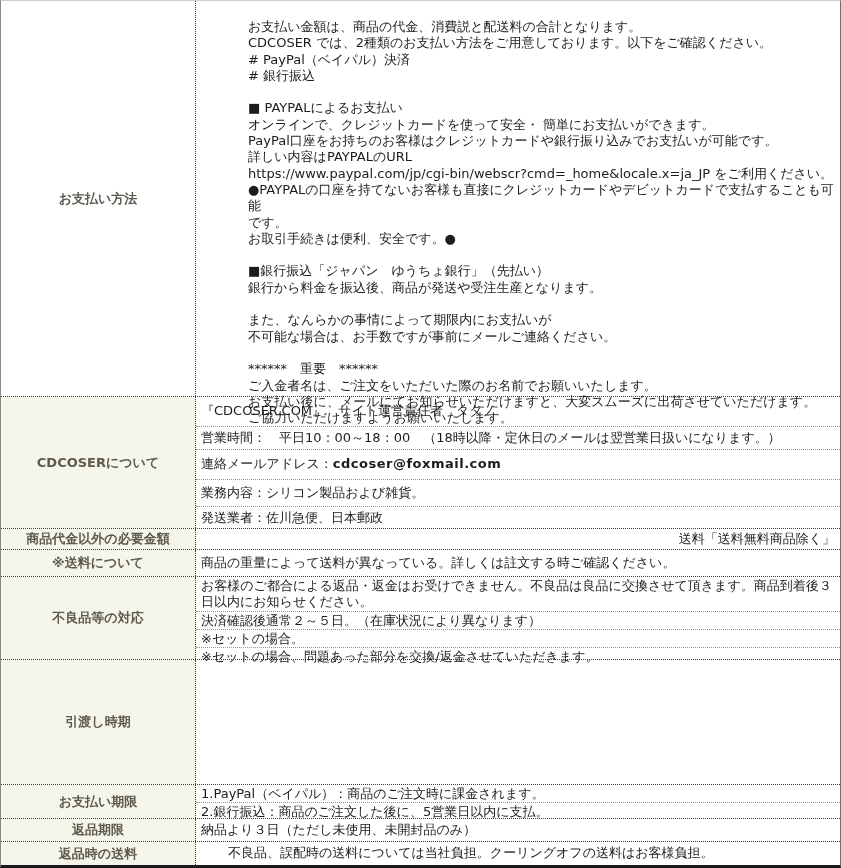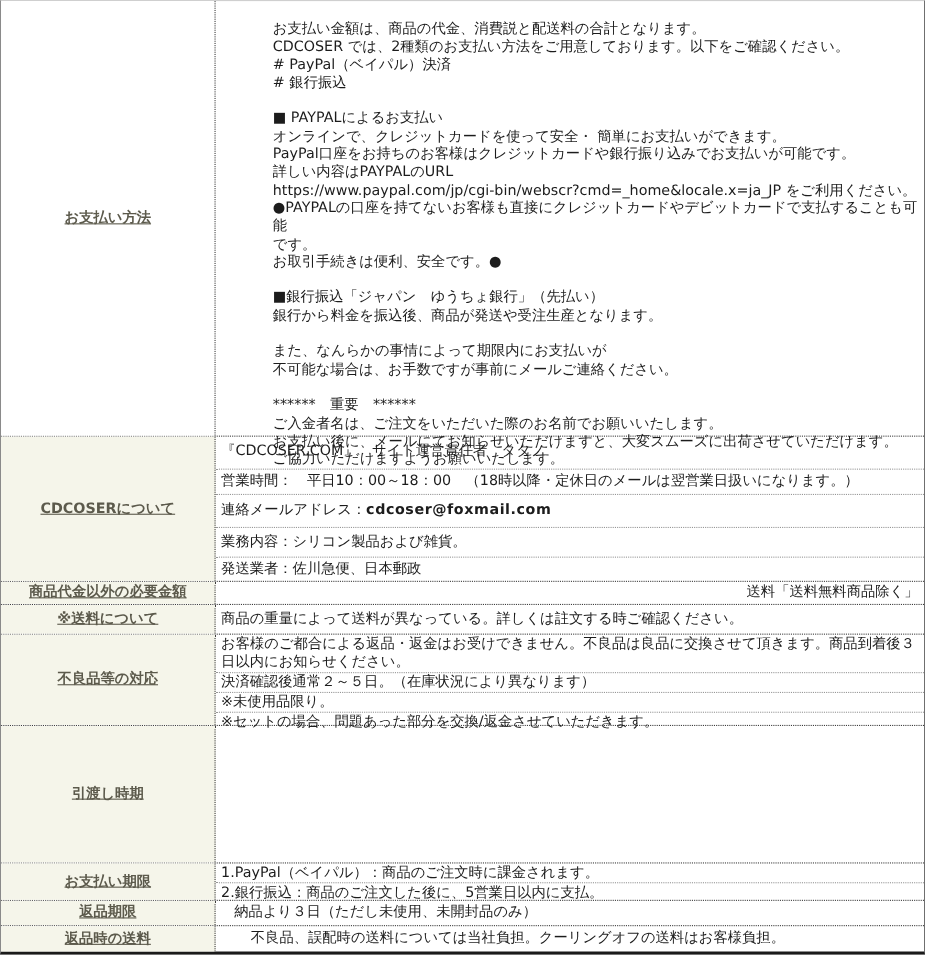--- a/index.html
+++ b/index.html
@@ -20,36 +20,36 @@
     background: #fff;
   }
   .row { display: flex; border-bottom: 1px dotted var(--border-dark, #3c3c3c); }
   .row:last-child { border-bottom: none; }
   .hcell {
     flex: 0 0 195px; width: 195px;
     border-right: 1px dotted var(--border-dark, #3c3c3c);
     background: var(--header-bg, #f5f5ea);
     display: flex; align-items: center; justify-content: center;
     font-weight: bold; color: var(--header-text, #5c5a4c);
-    text-align: left; line-height: 16px; padding: 0 12px; text-decoration: underline;
+    text-align: left; line-height: 16px; padding: 0 12px;
   }
   .hcell.plain { background: #fff; }
   .ccell { flex: 1 1 auto; min-width: 0; }
   .pre { white-space: pre-line; word-break: break-all; }
   .txt { line-height: 16px; word-break: break-all; }
 
   
   .s1 { min-height: 396px; }
   .s2 { min-height: 132px; }
   .s3 { min-height: 21px; }
   .s4 { min-height: 27px; }
   .s5 { min-height: 83px; }
   .s6 { min-height: 125px; }
   .s7 { min-height: 34px; }
-  .s8 { min-height: 23px; gap: 12px; }
+  .s8 { min-height: 23px; }
   .s9 { min-height: 23px; gap: 27px; }
 
   .s1 .ccell { padding: 18px 5px; line-height: 16.3px; margin-left: 47px; }
   .s6 .ccell { padding: 6px 5px; line-height: 16.5px; }
   .s3 .ccell { padding: 2px 5px; text-align: right; }
   .s4 .ccell { padding: 5px 5px; }
   .s8 .ccell { padding: 3px 5px; }
   .s9 .ccell { padding: 3px 5px; }
 
   .sub { border-bottom: 1px dotted var(--border-light, #969696); padding: 3px 5px; }
@@ -115,21 +115,21 @@
   <section class="row s4">
     <div class="hcell">※送料について</div>
     <div class="ccell txt">商品の重量によって送料が異なっている。詳しくは註文する時ご確認ください。</div>
   </section>
 
   <section class="row s5">
     <div class="hcell">不良品等の対応</div>
     <div class="ccell">
       <div class="sub txt first">お客様のご都合による返品・返金はお受けできません。不良品は良品に交換させて頂きます。商品到着後３日以内にお知らせください。</div>
       <div class="sub txt">決済確認後通常２～５日。（在庫状況により異なります）</div>
-      <div class="sub txt">※未使用品限り。</div>
+      <div class="sub txt">※セットの場合。</div>
       <div class="sub txt">※セットの場合、問題あった部分を交換/返金させていただきます。</div>
     </div>
   </section>
 
   <section class="row s6">
     <div class="hcell">引渡し時期</div>
   </section>
 
   <section class="row s7">
     <div class="hcell">お支払い期限</div>

